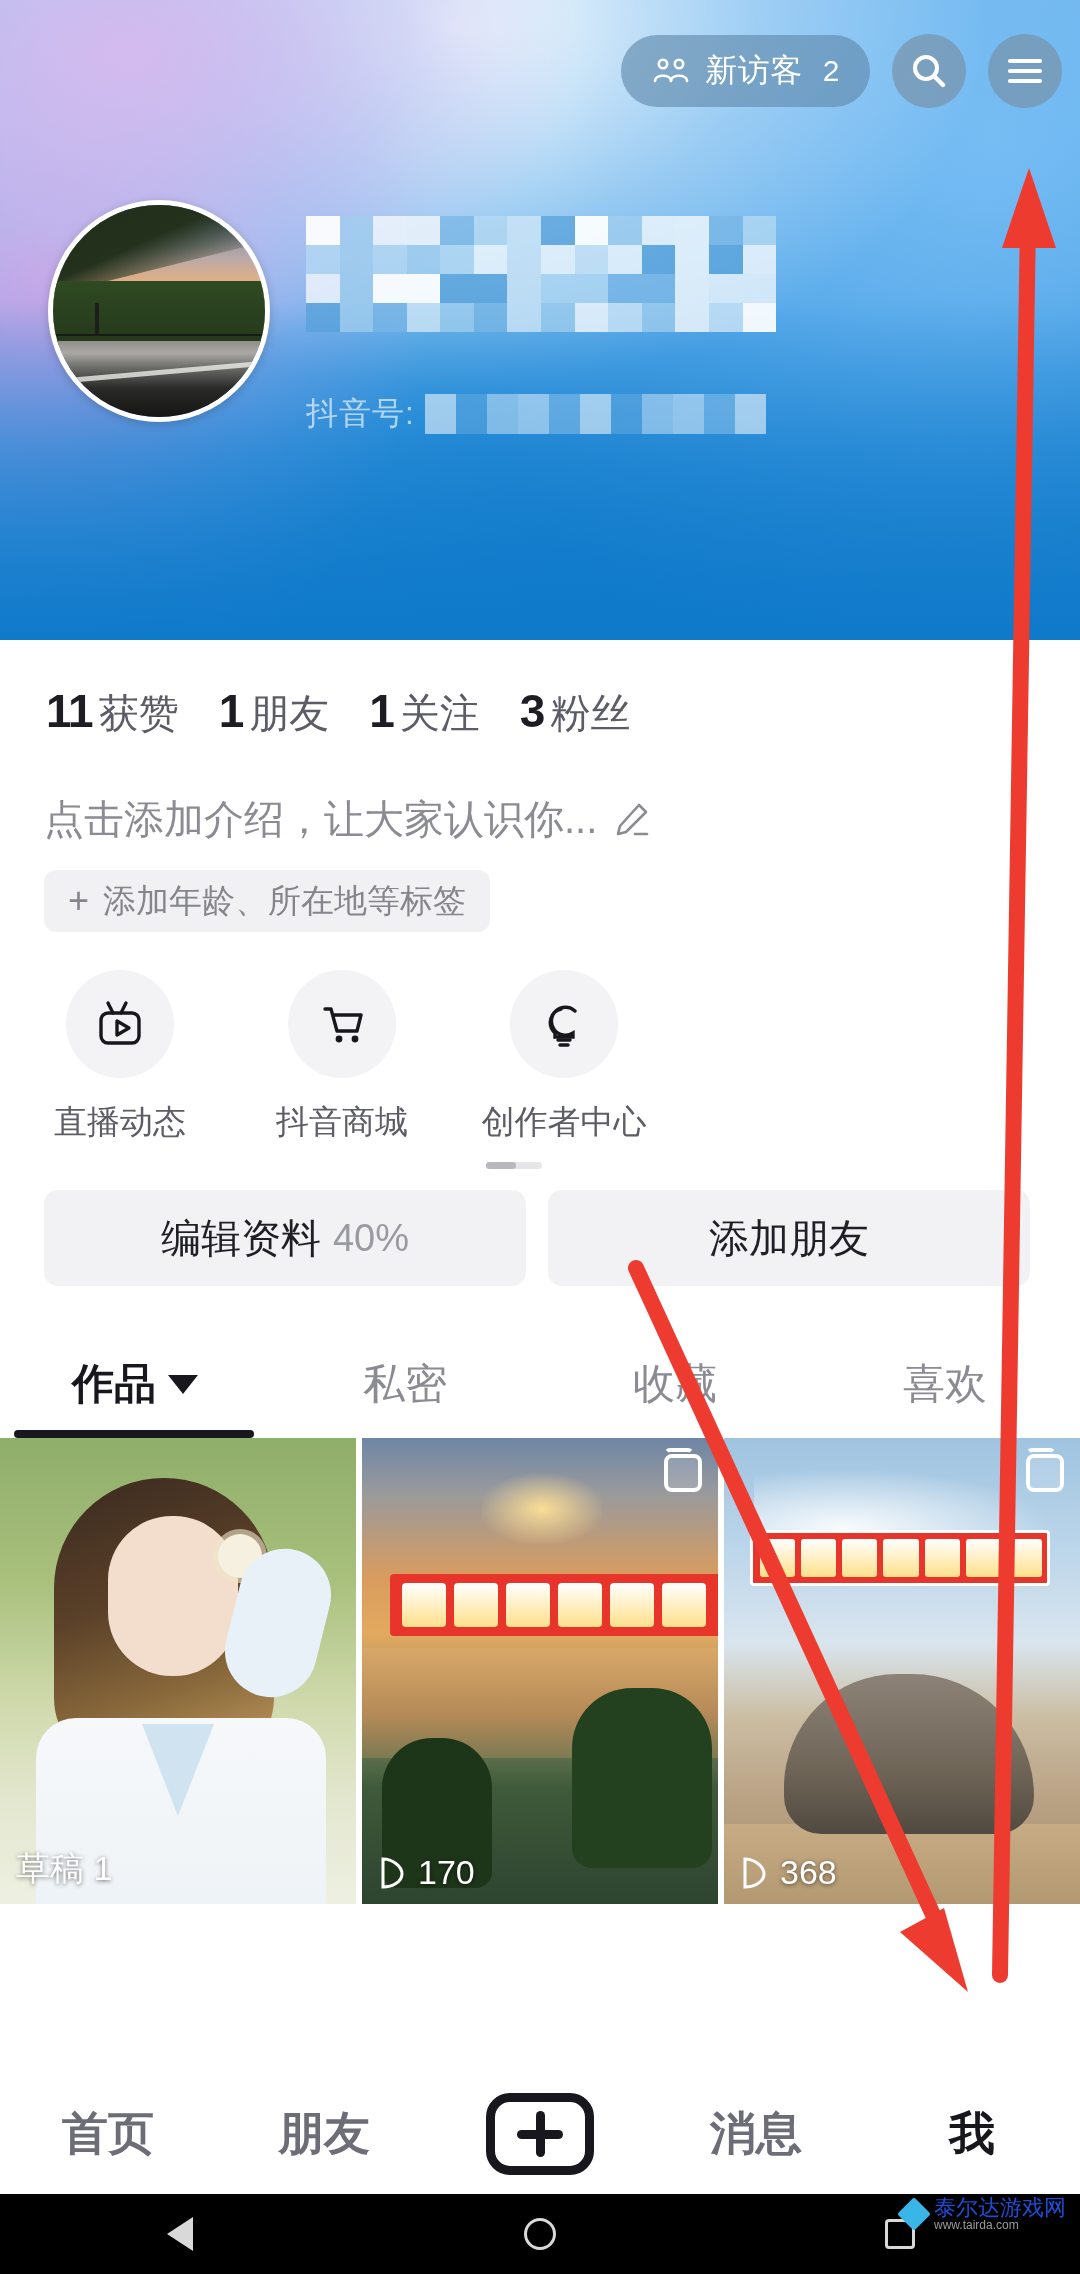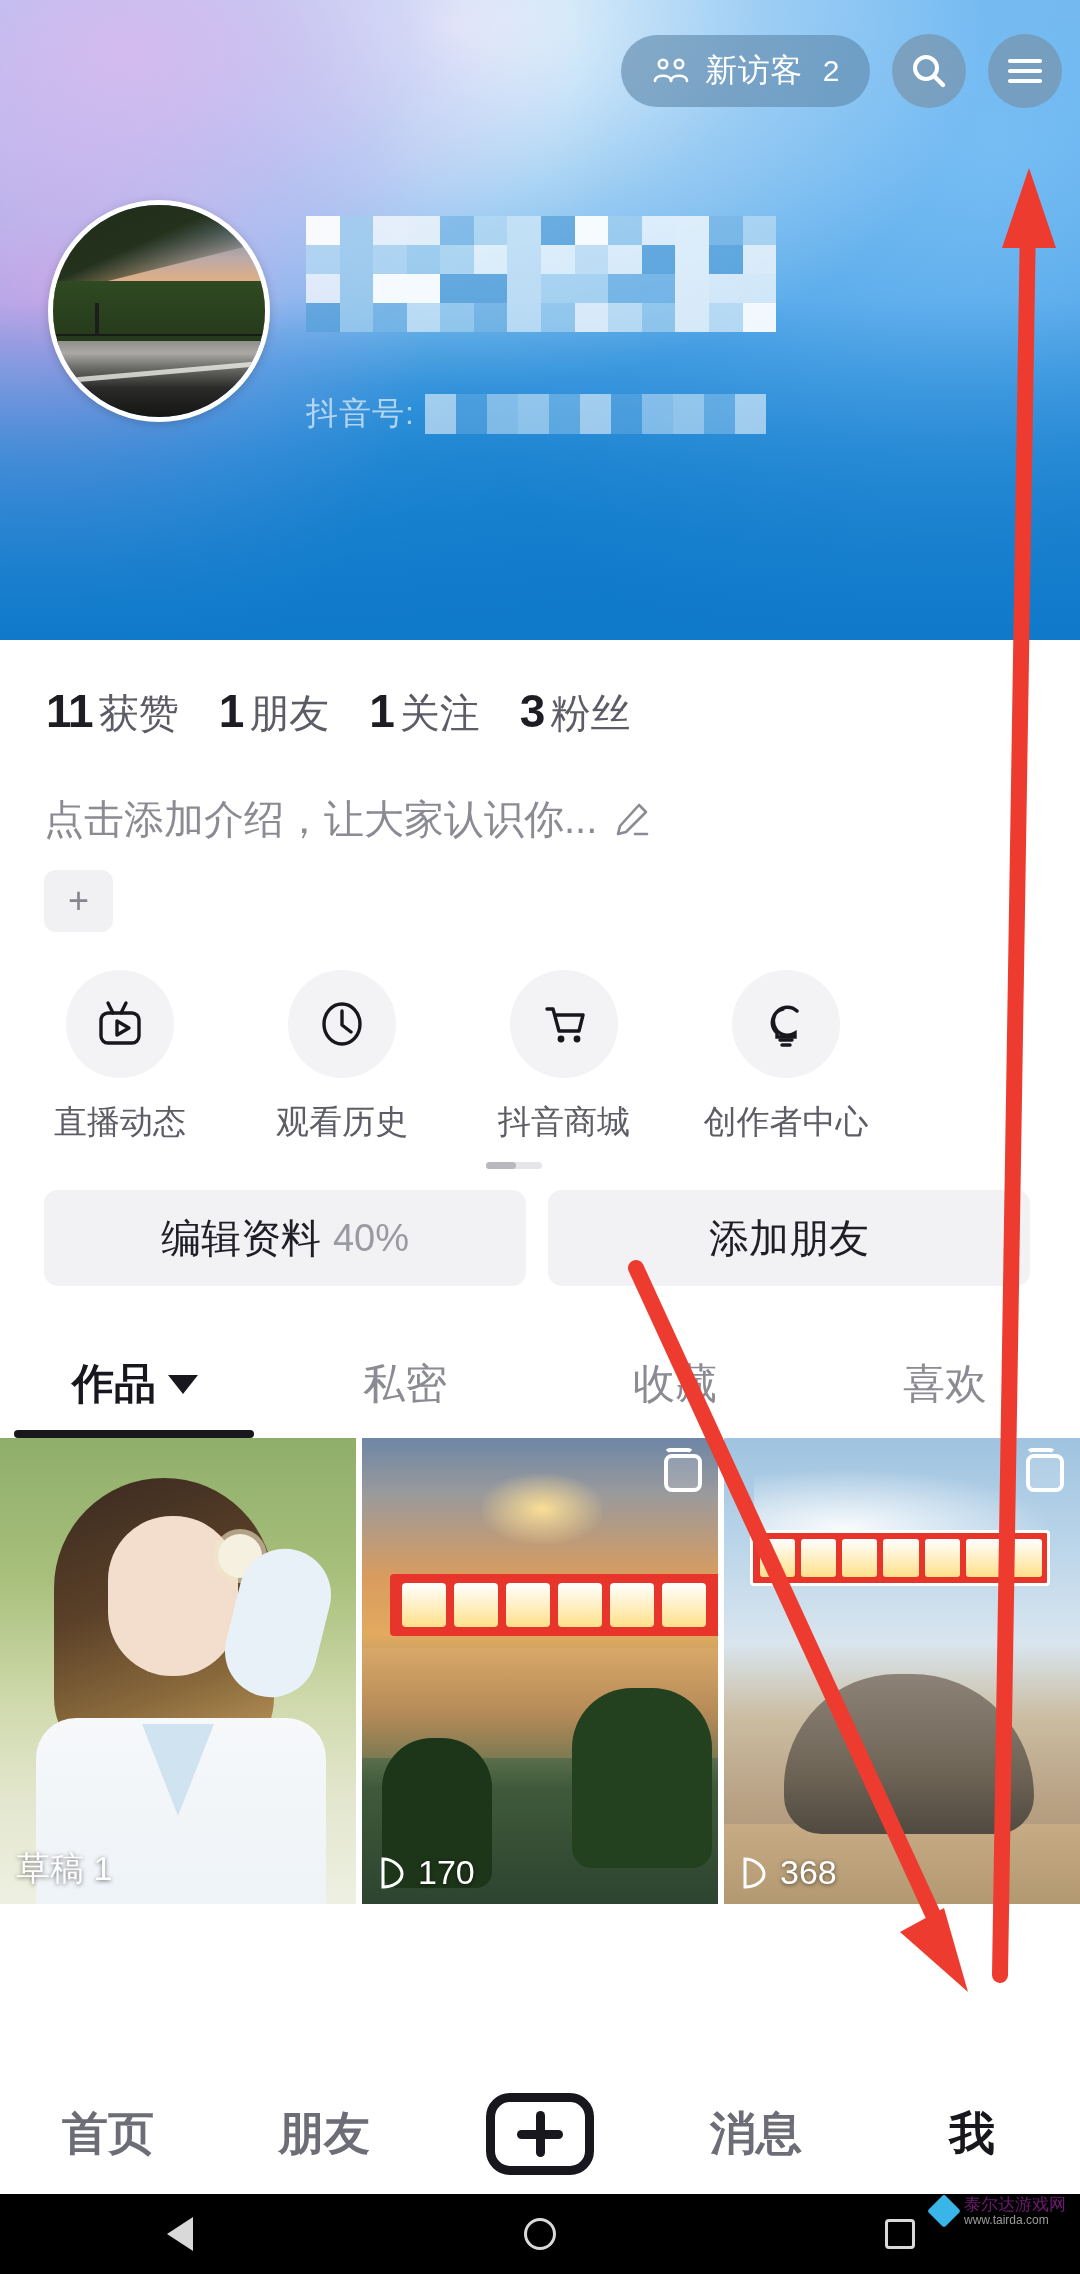--- a/index.html
+++ b/index.html
@@ -169,21 +169,21 @@
   .sysbar { position:absolute; left:0; top:2194px; width:1080px; height:80px; background:#000; display:flex; align-items:center; z-index:40; }
   .sys-item { flex:1; display:flex; align-items:center; justify-content:center; }
   .sys-tri { width:0;height:0;border-top:17px solid transparent;border-bottom:17px solid transparent;border-right:26px solid #d9d9d9; }
   .sys-cir { width:32px; height:32px; border:3px solid #d9d9d9; border-radius:50%; }
   .sys-sq { width:30px; height:30px; border:3px solid #d9d9d9; border-radius:4px; }
 
   
   .wm { position:absolute; right:14px; top:2196px; display:flex; align-items:center; gap:8px; z-index:45; }
   .wm-di { width:24px; height:24px; background:#3ab5e8; transform:rotate(45deg); border-radius:3px; }
   .wm-t { display:flex; flex-direction:column; line-height:1.05; }
-  .wm-t .a { font-size:17px; color:#701a75;text-align:center; }
+  .wm-t .a { font-size:22px; color:#1d4ed8;text-align:center; }
   .wm-t .b { font-size:12px; color:#9a9a9a; }
 
   
   .anno { position:absolute; left:0; top:0; width:1080px; height:2274px; pointer-events:none; z-index:50; }
 </style>
 </head>
 <body>
 
 <div class="phone">
 
@@ -342,45 +342,37 @@
     <div class="bio">
       <span class="bio-text">点击添加介绍，让大家认识你...</span>
       <svg class="pencil" viewBox="0 0 40 40">
         <path d="M28 5 L35 12 L15 32 L7 34 L9 26 Z" fill="none" stroke="#8b8b93" stroke-width="2.6" stroke-linejoin="round"></path>
         <line x1="24" y1="34" x2="36" y2="34" stroke="#8b8b93" stroke-width="2.6" stroke-linecap="round"></line>
       </svg>
     </div>
 
     <div class="tagchip">
       <span class="plus">+</span>
+      <span class="t">添加年龄、所在地等标签</span>
     </div>
 
     <div class="quick">
       <div class="quick-row">
         <div class="qa">
           <div class="qa-circle">
             <svg width="58" height="58" viewBox="0 0 58 58">
               <rect x="10" y="18" width="38" height="30" rx="7" fill="none" stroke="#17171d" stroke-width="3.4"></rect>
               <line x1="22" y1="18" x2="17" y2="8" stroke="#17171d" stroke-width="3.4" stroke-linecap="round"></line>
               <line x1="30" y1="18" x2="35" y2="8" stroke="#17171d" stroke-width="3.4" stroke-linecap="round"></line>
               <path d="M26 26 L38 33 L26 40 Z" fill="none" stroke="#17171d" stroke-width="3.4" stroke-linejoin="round"></path>
             </svg>
           </div>
           <div class="qa-label">直播动态</div>
         </div>
 
-        <div class="qa">
-          <div class="qa-circle">
-            <svg width="58" height="58" viewBox="0 0 58 58">
-              <ellipse cx="29" cy="29" rx="18" ry="20" fill="none" stroke="#17171d" stroke-width="3.4"></ellipse>
-              <polyline points="29,16 29,30 38,37" fill="none" stroke="#17171d" stroke-width="3.4" stroke-linecap="round" stroke-linejoin="round"></polyline>
-            </svg>
-          </div>
-          <div class="qa-label">观看历史</div>
-        </div>
 
         <div class="qa">
           <div class="qa-circle">
             <svg width="58" height="58" viewBox="0 0 58 58">
               <path d="M12 14 L18 14 L24 36 L44 36 L48 20 L20 20" fill="none" stroke="#17171d" stroke-width="3.4" stroke-linecap="round" stroke-linejoin="round"></path>
               <circle cx="26" cy="44" r="3.4" fill="#17171d"></circle>
               <circle cx="42" cy="44" r="3.4" fill="#17171d"></circle>
             </svg>
           </div>
           <div class="qa-label">抖音商城</div>

